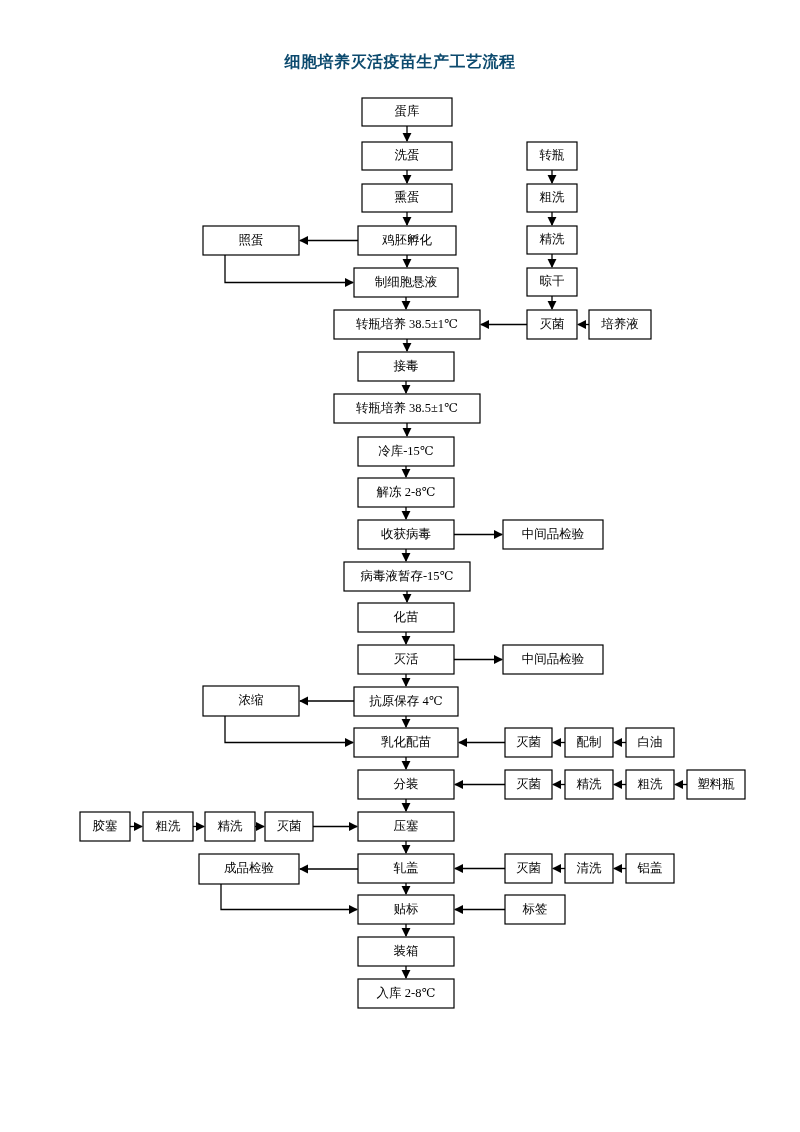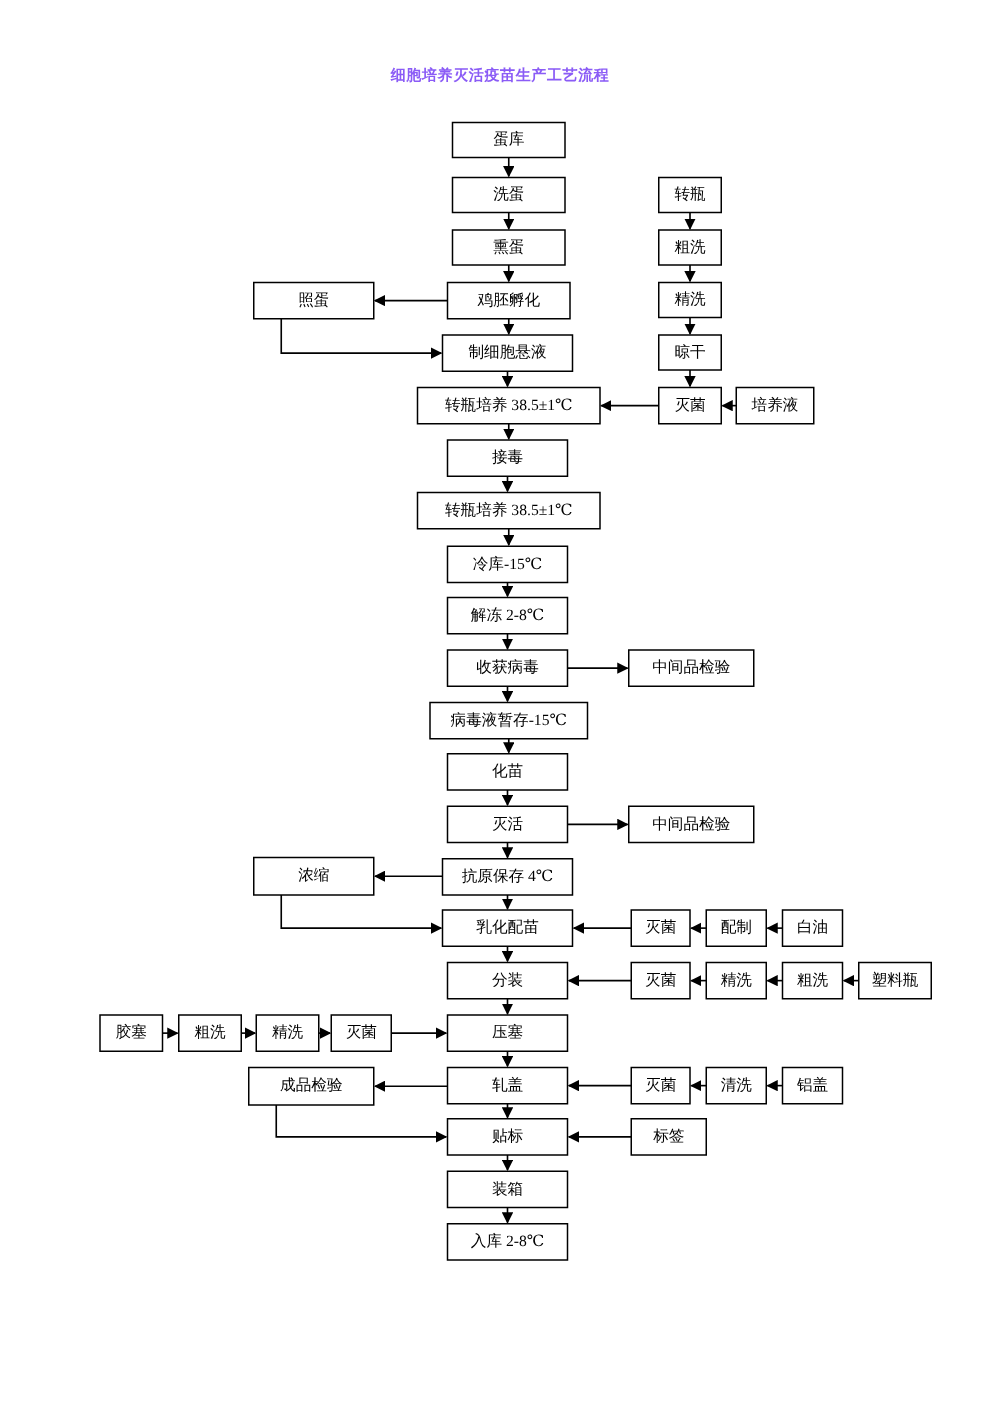--- a/index.html
+++ b/index.html
@@ -19,23 +19,23 @@
     width: 800px;
     height: 1132px;
     background: #ffffff;
   }
   #chart-title {
     position: absolute;
     left: 0;
     top: 52px;
     width: 800px;
     text-align: center;
-    font-size: 12px;
+    font-size: 16px;
     font-weight: bold;
-    color: #8b5cf6;
+    color: #0c4a6e;
     letter-spacing: 0.5px;
     font-family: "Liberation Serif", "DejaVu Serif", serif;
   }
   svg#flow {
     position: absolute;
     left: 0;
     top: 0;
     width: 800px;
     height: 1132px;
   }

